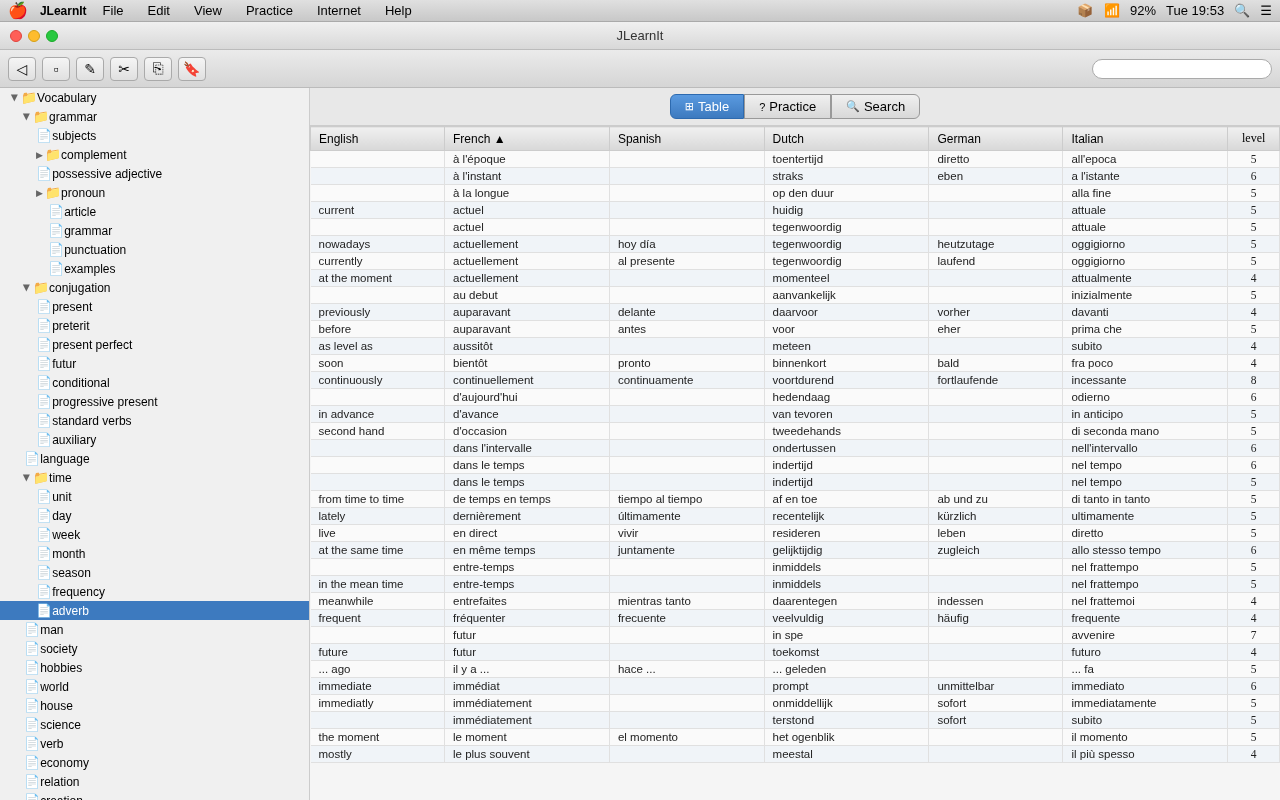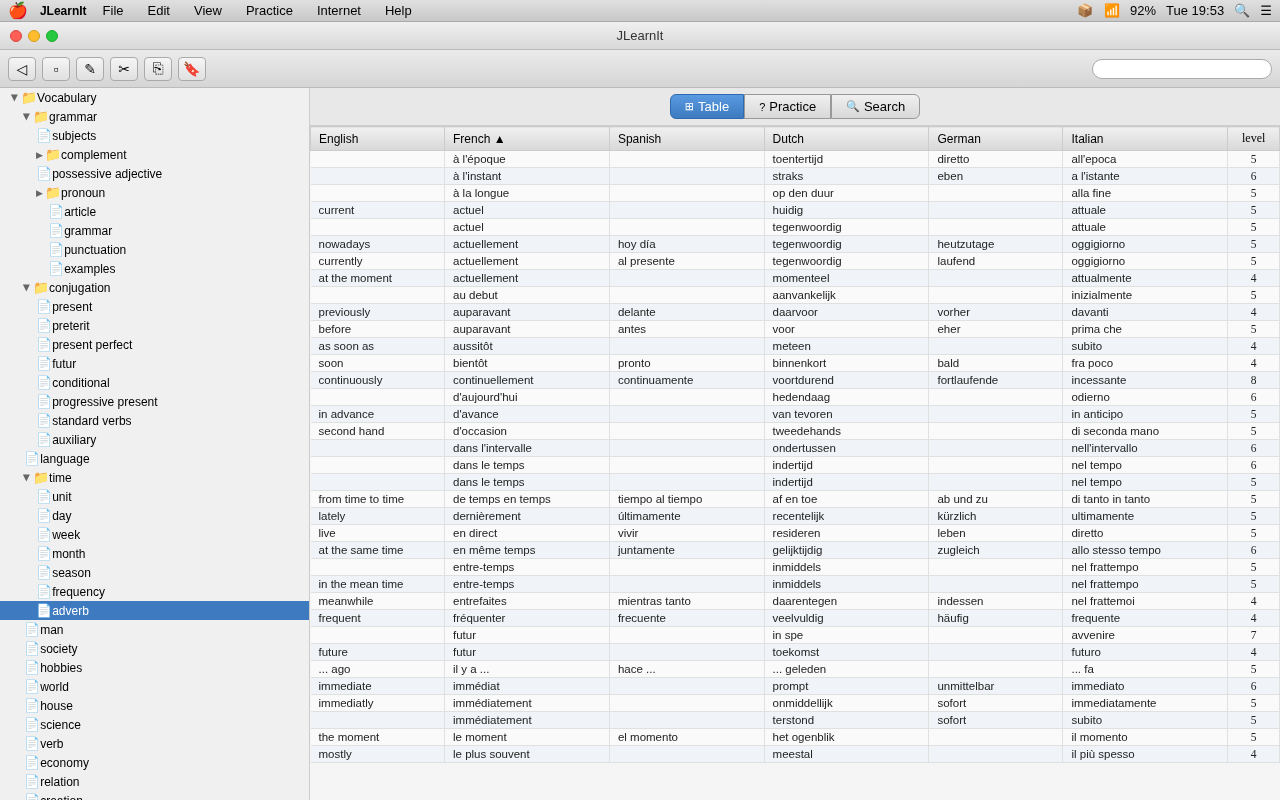--- a/index.html
+++ b/index.html
@@ -401,21 +401,21 @@
             <tr>
               <td class="col-english">before</td>
               <td class="col-french">auparavant</td>
               <td class="col-spanish">antes</td>
               <td class="col-dutch">voor</td>
               <td class="col-german">eher</td>
               <td class="col-italian">prima che</td>
               <td class="col-level">5</td>
             </tr>
             <tr>
-              <td class="col-english">as soon as</td>
+              <td class="col-english">as level as</td>
               <td class="col-french">aussitôt</td>
               <td class="col-spanish"></td>
               <td class="col-dutch">meteen</td>
               <td class="col-german"></td>
               <td class="col-italian">subito</td>
               <td class="col-level">4</td>
             </tr>
             <tr>
               <td class="col-english">soon</td>
               <td class="col-french">bientôt</td>

